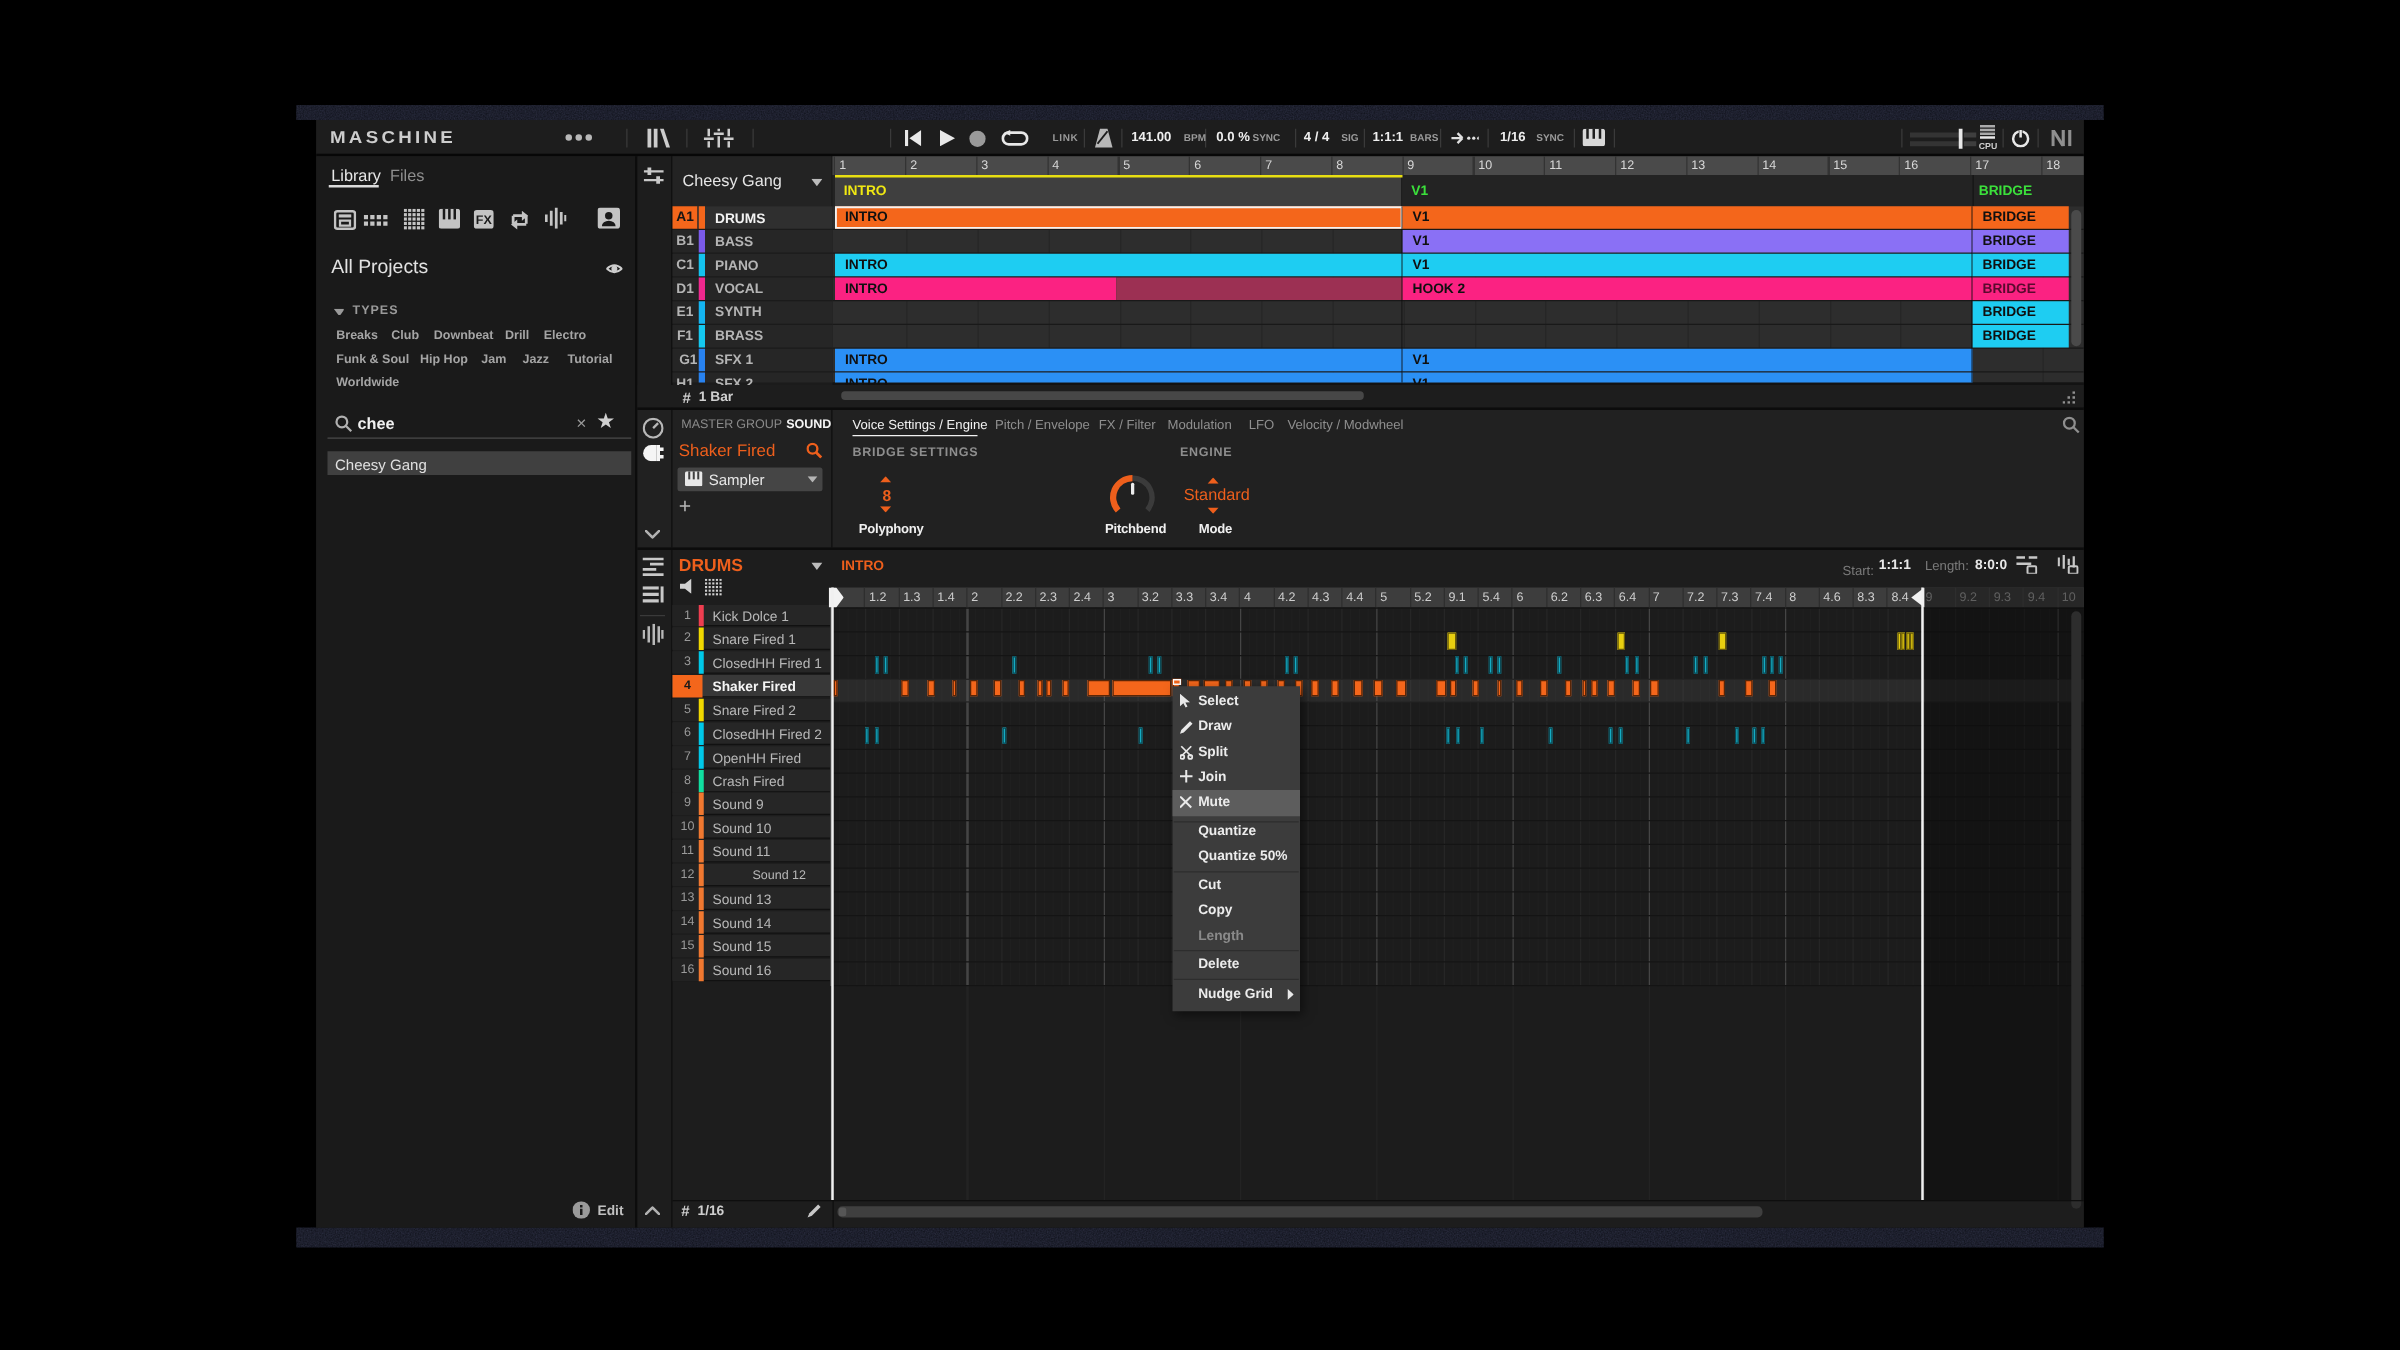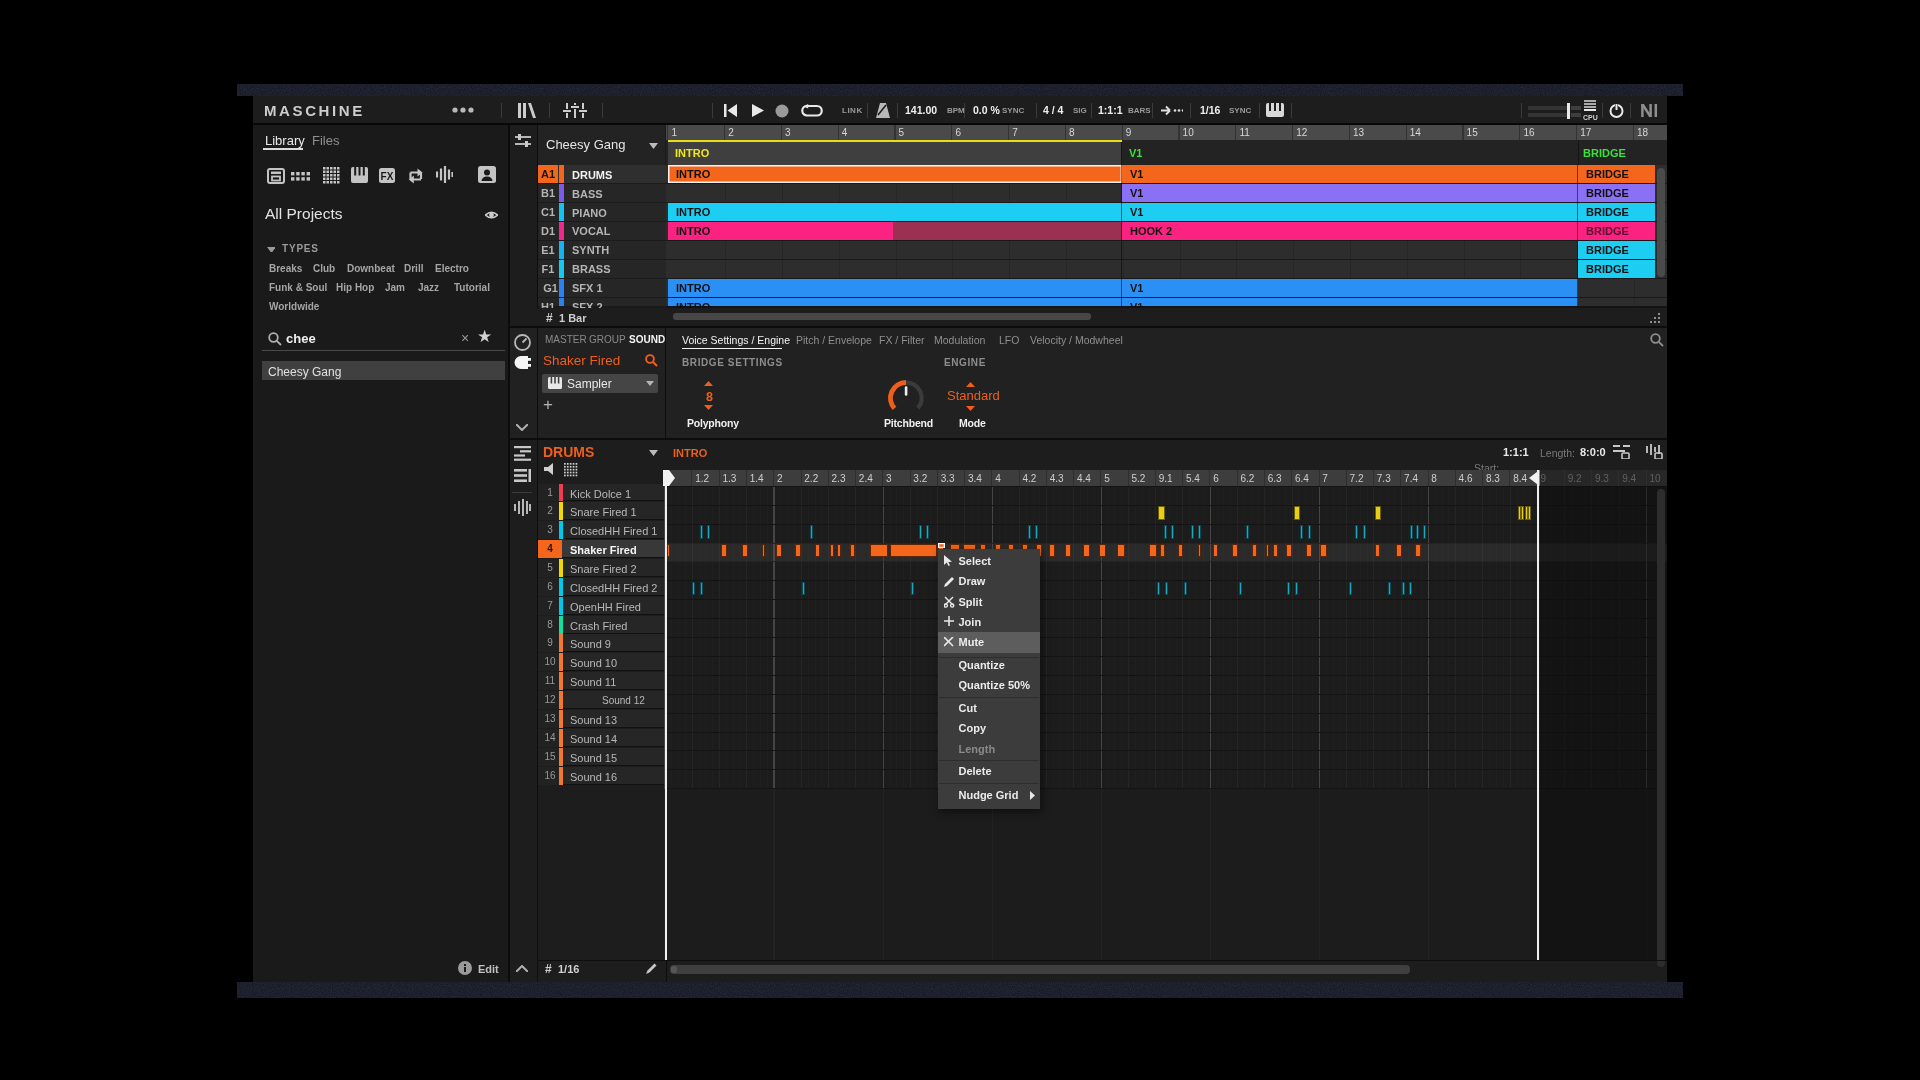--- a/index.html
+++ b/index.html
@@ -681,21 +681,21 @@
   </div>
 <div class="" style="position:absolute;left:558.5px;top:747.6800000000001px;width:4px;height:17.970000000000002px;background:#f07830;"></div>
 <div style="position:absolute;left:570px;top:752.6800000000001px;font-size:11px;color:#b8b8b8;font-weight:400;white-space:nowrap;line-height:1;">Sound 15</div>
 <div class="" style="position:absolute;left:538px;top:766.55px;width:128px;height:17.970000000000002px;background:#262626;border-bottom:1.4px solid #111;"></div>
 <div class="" style="position:absolute;left:538px;top:766.55px;width:24px;height:17.970000000000002px;background:#222;">
     <div style="position:absolute;left:0;right:0;top:4px;text-align:center;font-size:10px;font-weight:400;color:#9a9a9a;line-height:1;">16</div>
   </div>
 <div class="" style="position:absolute;left:558.5px;top:766.55px;width:4px;height:17.970000000000002px;background:#f07830;"></div>
 <div style="position:absolute;left:570px;top:771.55px;font-size:11px;color:#b8b8b8;font-weight:400;white-space:nowrap;line-height:1;">Sound 16</div>
 <div style="position:absolute;left:673px;top:448px;font-size:11px;color:#ee5f1c;font-weight:700;white-space:nowrap;line-height:1;">INTRO</div>
-<div style="position:absolute;left:1474px;top:452px;font-size:10.5px;color:#7a7a7a;font-weight:400;white-space:nowrap;line-height:1;margin-top:11px;">Start:</div>
+<div style="position:absolute;left:1474px;top:452px;font-size:10.5px;color:#7a7a7a;font-weight:400;white-space:nowrap;line-height:1;">Start:</div>
 <div style="position:absolute;left:1503px;top:447px;font-size:11px;color:#e8e8e8;font-weight:700;white-space:nowrap;line-height:1;">1:1:1</div>
 <div style="position:absolute;left:1540px;top:448px;font-size:10.5px;color:#7a7a7a;font-weight:400;white-space:nowrap;line-height:1;">Length:</div>
 <div style="position:absolute;left:1580px;top:447px;font-size:11px;color:#e8e8e8;font-weight:700;white-space:nowrap;line-height:1;">8:0:0</div>
 <svg style="position:absolute;left:1613px;top:444px;" width="17" height="15" viewBox="0 0 17 15">
     <g fill="#c8c8c8">
       <rect x="0" y="1" width="7" height="2"></rect>
       <rect x="10" y="1" width="7" height="2"></rect>
       <rect x="0" y="6" width="12" height="2"></rect>
     </g>
     <rect x="9" y="9" width="7" height="6" rx="1" fill="none" stroke="#c8c8c8" stroke-width="1.6"></rect>

